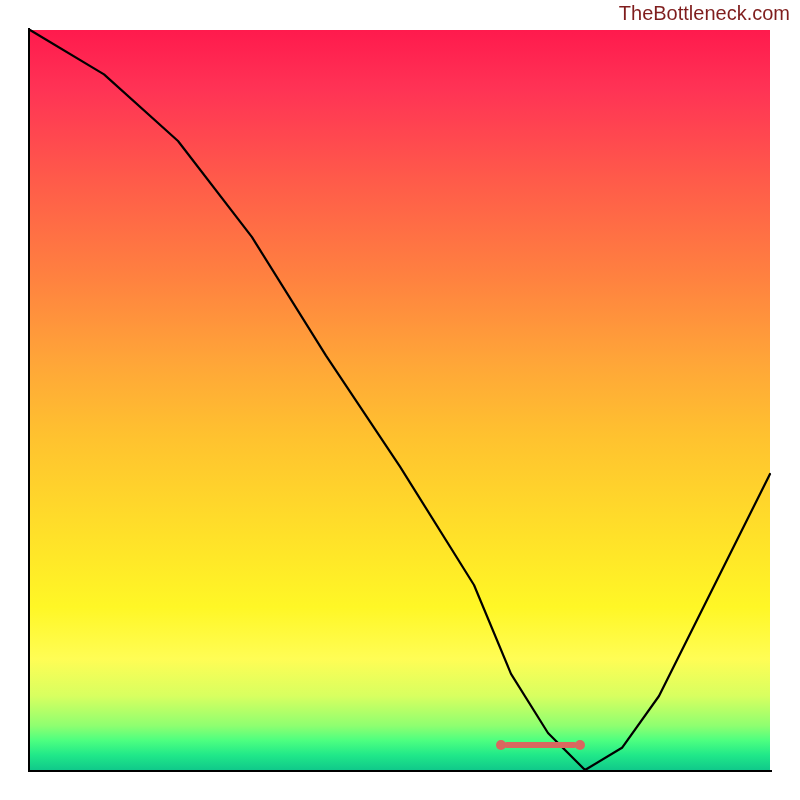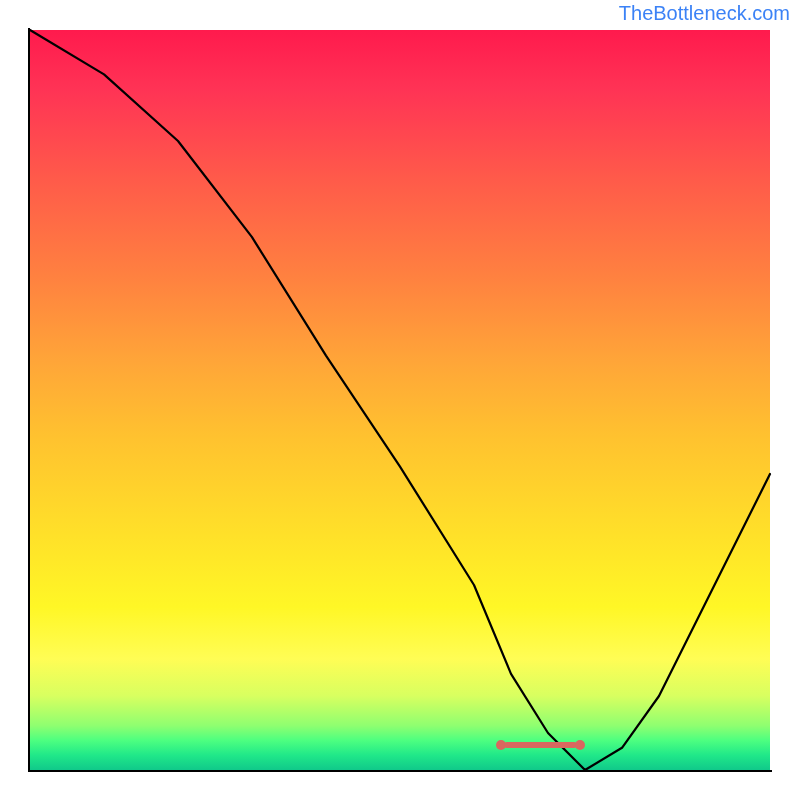--- a/index.html
+++ b/index.html
@@ -8,21 +8,21 @@
     width: 800px;
     height: 800px;
     background: #ffffff;
     font-family: Arial, sans-serif;
     position: relative;
   }
   .watermark {
     position: absolute;
     top: 2px;
     right: 10px;
-    color: #3b82f6;
+    color: #7f1d1d;
     font-size: 20px;
     font-weight: 500;
   }
   .plot-area {
     position: absolute;
     top: 30px;
     left: 30px;
     width: 740px;
     height: 740px;
   }

